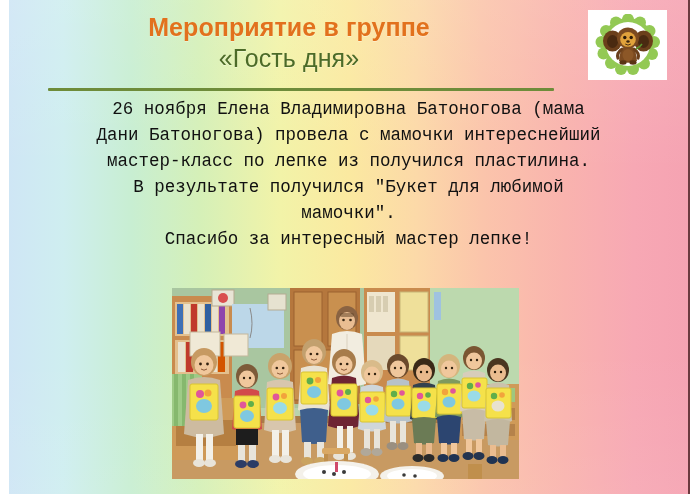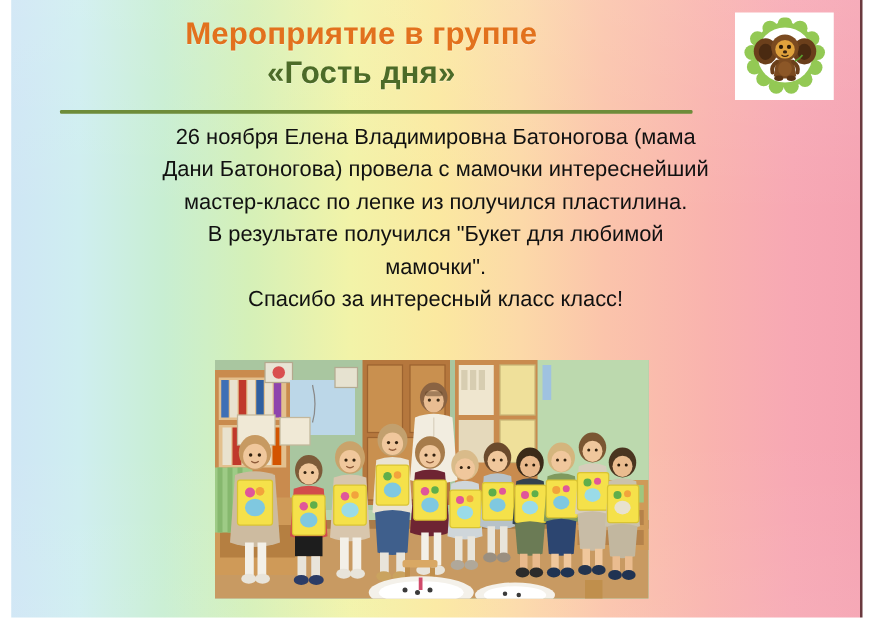--- a/index.html
+++ b/index.html
@@ -71,21 +71,21 @@
     font-size: 25px;
     font-weight: bold;
     color: #e2711d;
     letter-spacing: 0.1px;
     line-height: 30px;
     text-shadow: 0 1px 0 rgba(255,255,255,0.35);
   }
   .title-line-2 {
     display: block;
     font-size: 25px;
-    font-weight: bold;
+    font-weight: normal;
     color: #4c6b28;
     letter-spacing: 0.1px;
     line-height: 32px;
     text-shadow: 0 1px 0 rgba(255,255,255,0.35);
   }
 
   
   #divider {
     position: absolute;
     left: 39px;
@@ -120,20 +120,21 @@
     width: 679px;
     text-align: center;
     z-index: 3;
     color: #111111;
     font-size: 17.5px;
     line-height: 26px;
   }
   #body-text .line {
     display: block;
     white-space: nowrap;
+    font-family: Liberation Mono, monospace;
   }
 
   
   #photo {
     position: absolute;
     left: 163px;
     top: 288px;
     width: 347px;
     height: 191px;
     z-index: 3;
@@ -207,21 +208,21 @@
         </g>
       </svg>
     </div>
 
     <div id="body-text">
       <span class="line">26 ноября Елена Владимировна Батоногова (мама</span>
       <span class="line">Дани Батоногова) провела с мамочки интереснейший</span>
       <span class="line">мастер-класс по лепке из получился пластилина.</span>
       <span class="line">В результате получился "Букет для любимой</span>
       <span class="line">мамочки".</span>
-      <span class="line">Спасибо за интересный класс класс!</span>
+      <span class="line">Спасибо за интересный мастер лепке!</span>
     </div>
 
     <div id="photo">
       <svg width="347" height="191" viewBox="0 0 347 191">
         <defs>
           <clipPath id="pc">
               <rect x="0" y="0" width="347" height="191"></rect>
             </clipPath>
         </defs>
         <g clip-path="url(#pc)">

